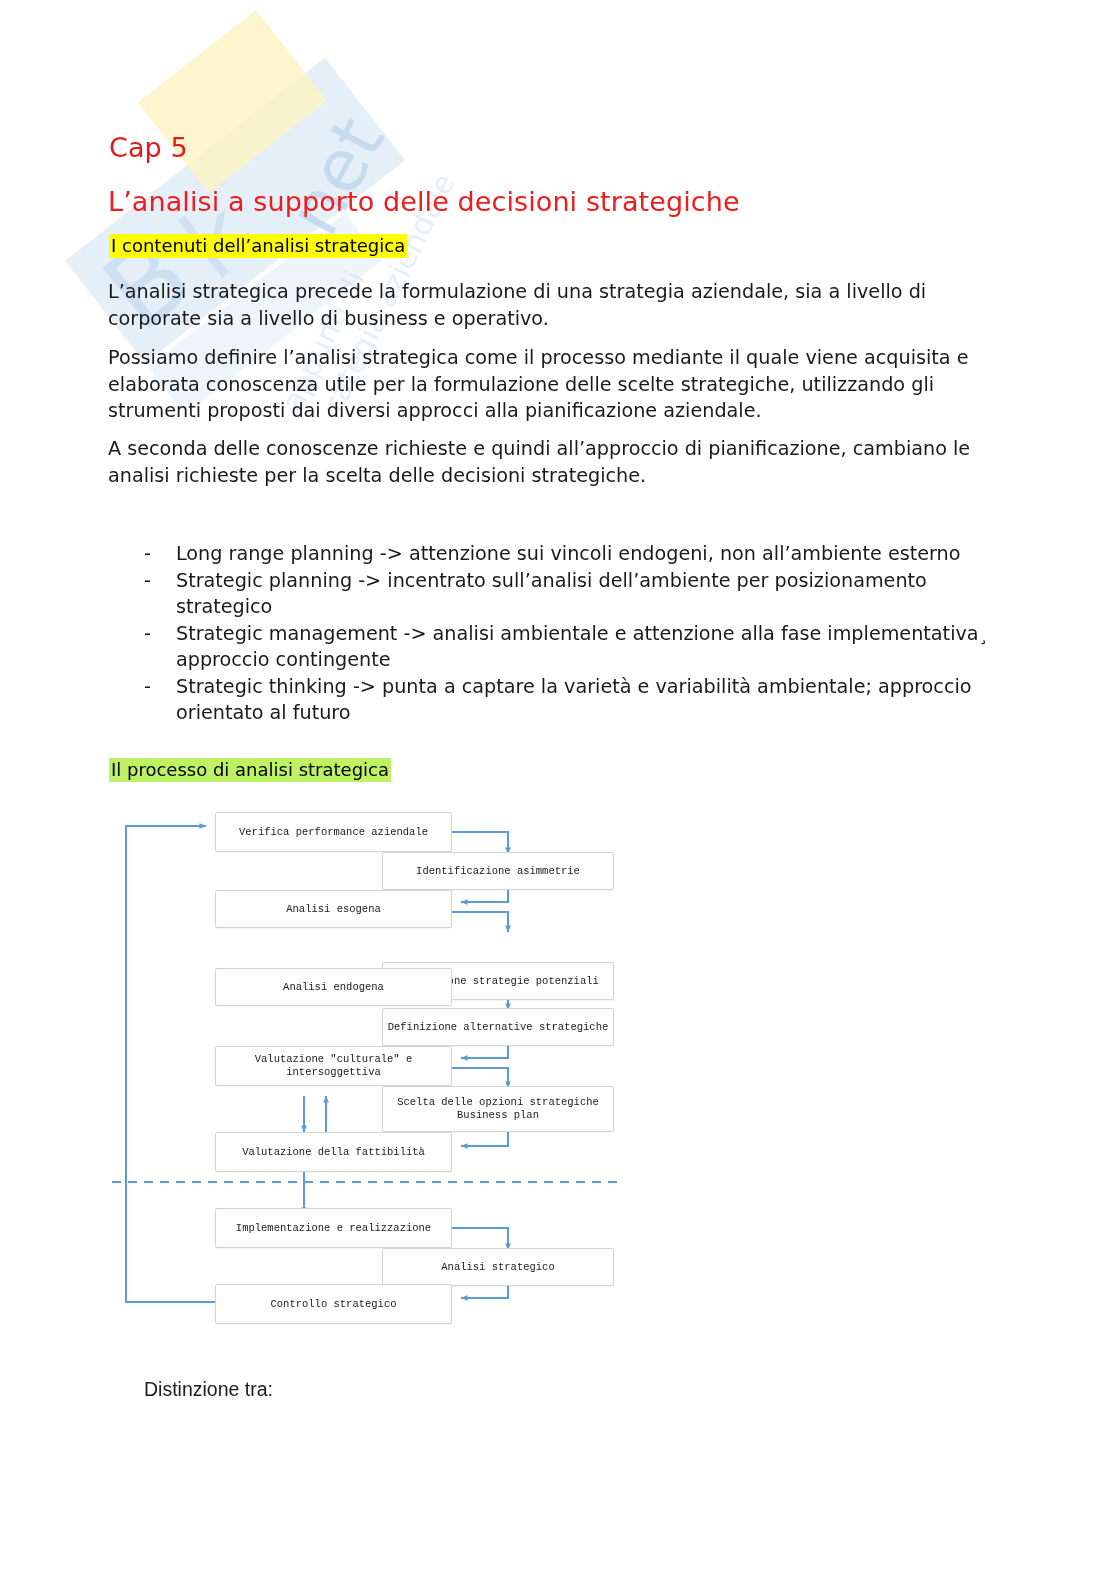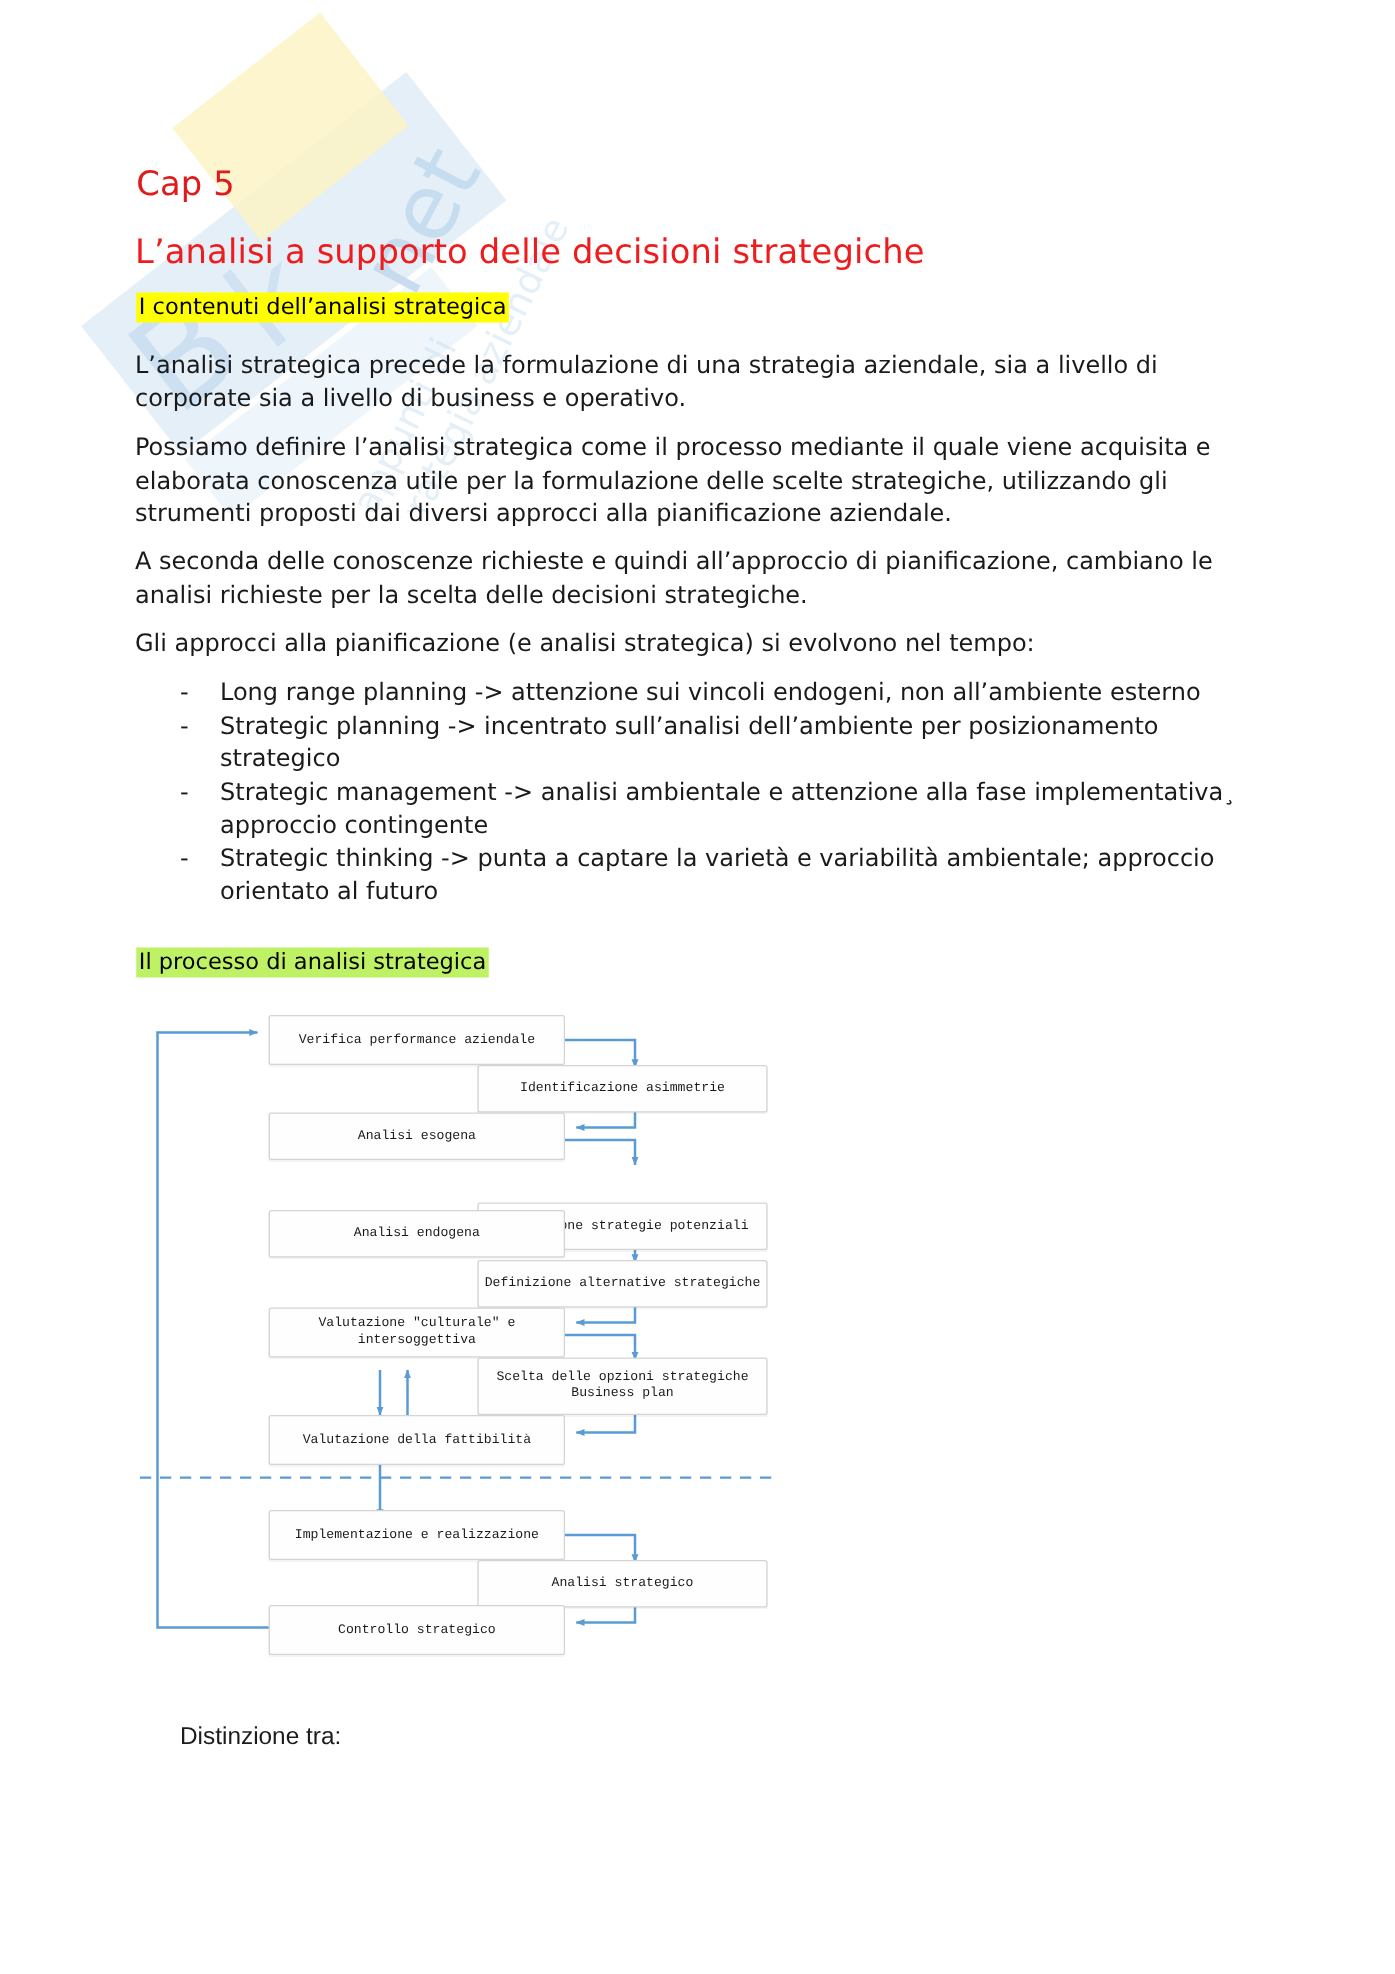--- a/index.html
+++ b/index.html
@@ -122,21 +122,20 @@
   <div class="doc-title">L’analisi a supporto delle decisioni strategiche</div>
 
   <div class="hl-head hl-yellow" style="top:234px;">I contenuti dell’analisi strategica</div>
 
   <div class="para" style="top:279px;">L’analisi strategica precede la formulazione di una strategia aziendale, sia a livello di corporate sia a livello di business e operativo.</div>
 
   <div class="para" style="top:345px;">Possiamo definire l’analisi strategica come il processo mediante il quale viene acquisita e elaborata conoscenza utile per la formulazione delle scelte strategiche, utilizzando gli strumenti proposti dai diversi approcci alla pianificazione aziendale.</div>
 
   <div class="para" style="top:436px;">A seconda delle conoscenze richieste e quindi all’approccio di pianificazione, cambiano le analisi richieste per la scelta delle decisioni strategiche.</div>
 
-  <div class="para" style="top:502px;">Gli approcci alla pianificazione (e analisi strategica) si evolvono nel tempo:</div>
 
   <div class="bullets">
     <div class="bullet-row">
       <span class="bullet-dash">-</span>
       <span class="bullet-text">Long range planning -&gt; attenzione sui vincoli endogeni, non all’ambiente esterno</span>
     </div>
     <div class="bullet-row">
       <span class="bullet-dash">-</span>
       <span class="bullet-text">Strategic planning -&gt; incentrato sull’analisi dell’ambiente per posizionamento strategico</span>
     </div>

